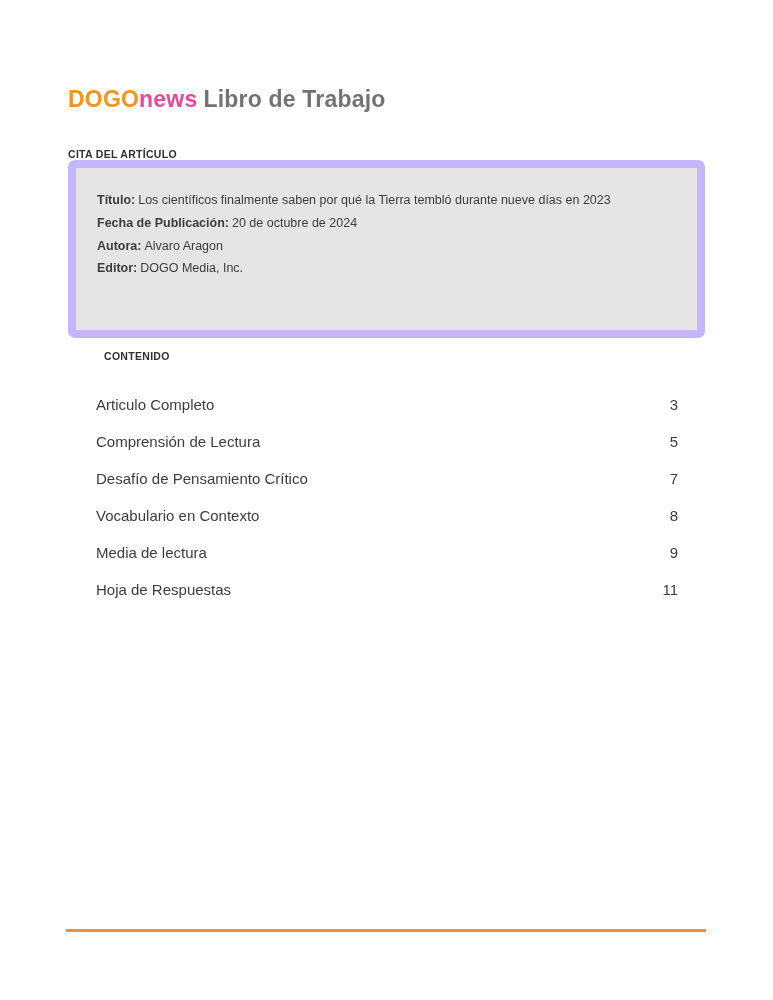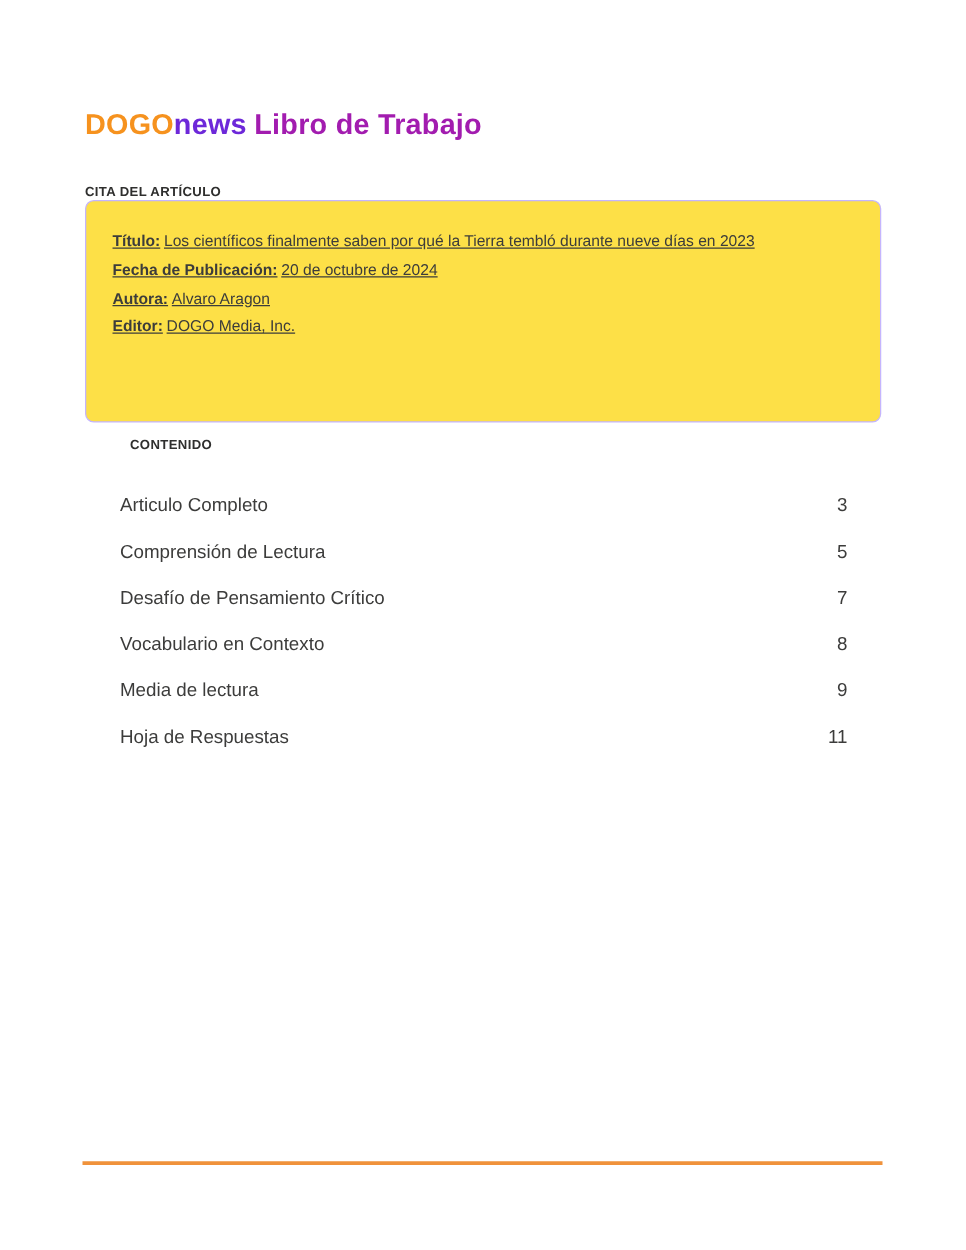--- a/index.html
+++ b/index.html
@@ -20,46 +20,45 @@
   .header {
     position: absolute;
     left: 68px;
     top: 86px;
     font-size: 23px;
     font-weight: bold;
     letter-spacing: 0.2px;
     white-space: nowrap;
   }
   .logo-dogo { color: #F6921E; }
-  .logo-news { color: #6d28d9; margin-top: 22px; }
-  .header-title { color: #a21caf; margin-left: 6px; }
+  .logo-news { color: #ec4899; margin-top: 22px; }
+  .header-title { color: #737373; margin-left: 6px; }
 
   .section-label {
     position: absolute;
     left: 68px;
     font-size: 10.5px;
     font-weight: bold;
     letter-spacing: 0.3px;
     color: #2F2F2E;
   }
   .label-cita { top: 135px; margin-top: 13px; }
   .label-contenido { top: 350px; margin-left: 36px; }
 
   
   .citation-box {
     position: absolute;
     left: 68px;
     top: 160px;
     width: 637px;
     height: 178px;
-    border: 1px solid #c4b5fd;
+    border: 8px solid #c4b5fd;
     border-radius: 7px;
     padding: 21px 21px 0 21px;
-    background: #fde047;
-    text-decoration: underline;
+    background: #e5e5e5;
   }
   .cite-line {
     font-size: 12.5px;
     line-height: 22.8px;
     color: #3C3C3B;
   }
   .cite-label { font-weight: bold; margin-right: 3px; }
   .cite-link {
     color: #3C3C3B;
     text-decoration: underline;

